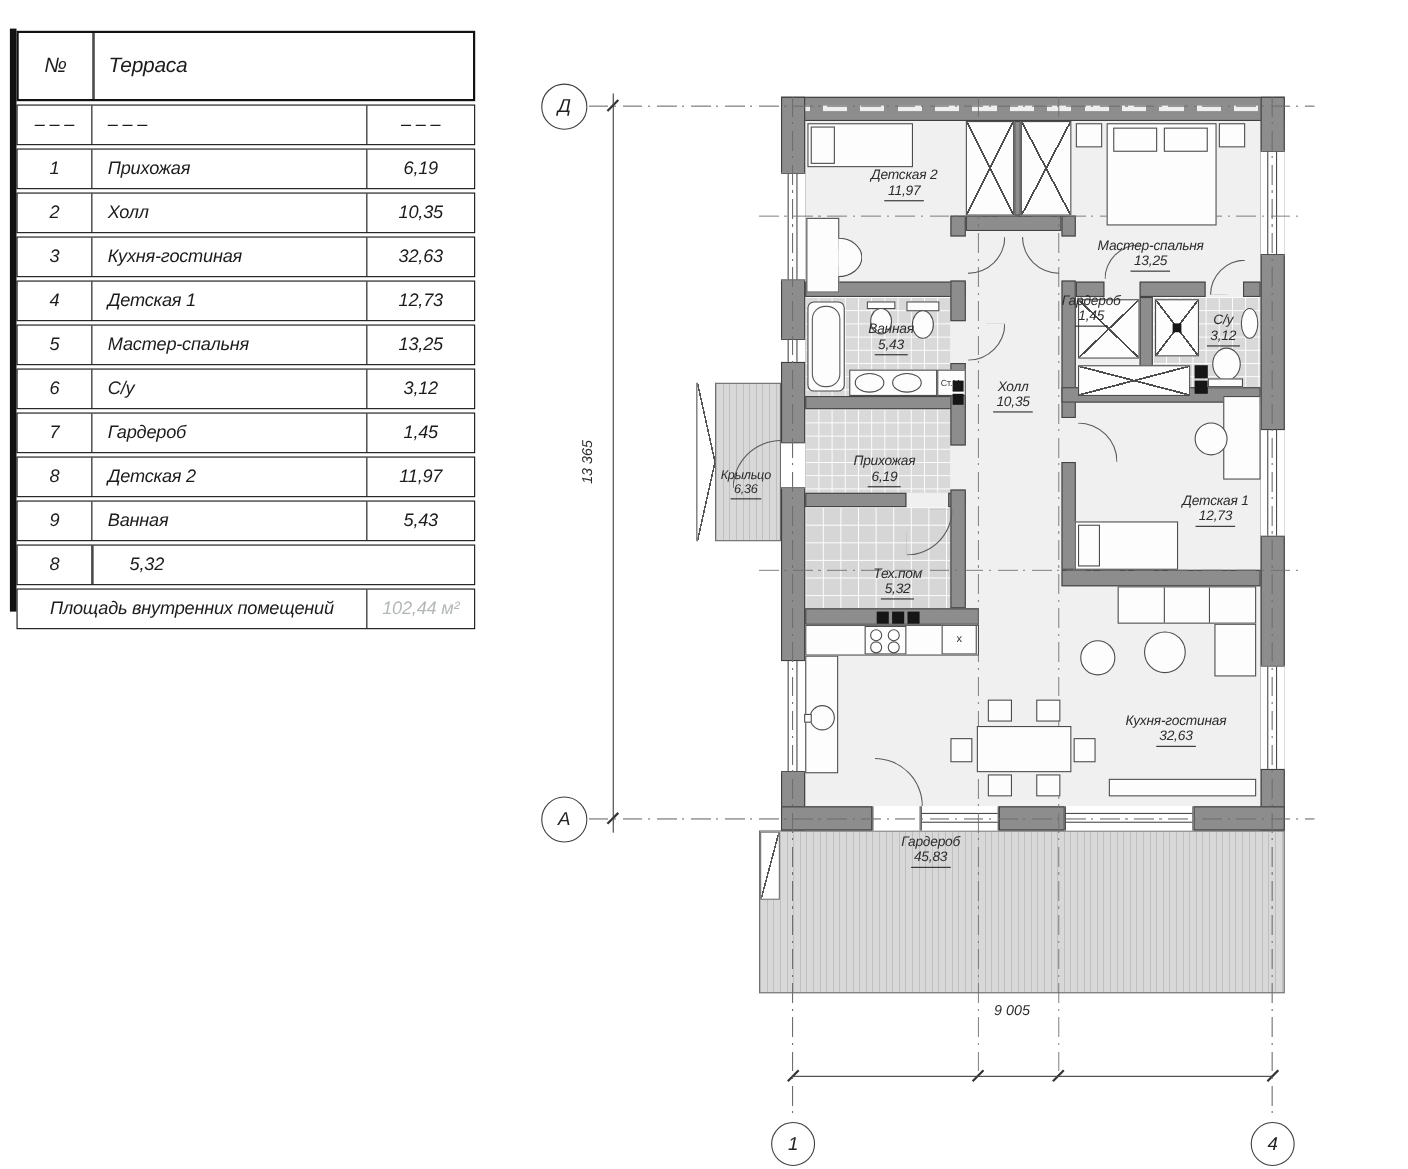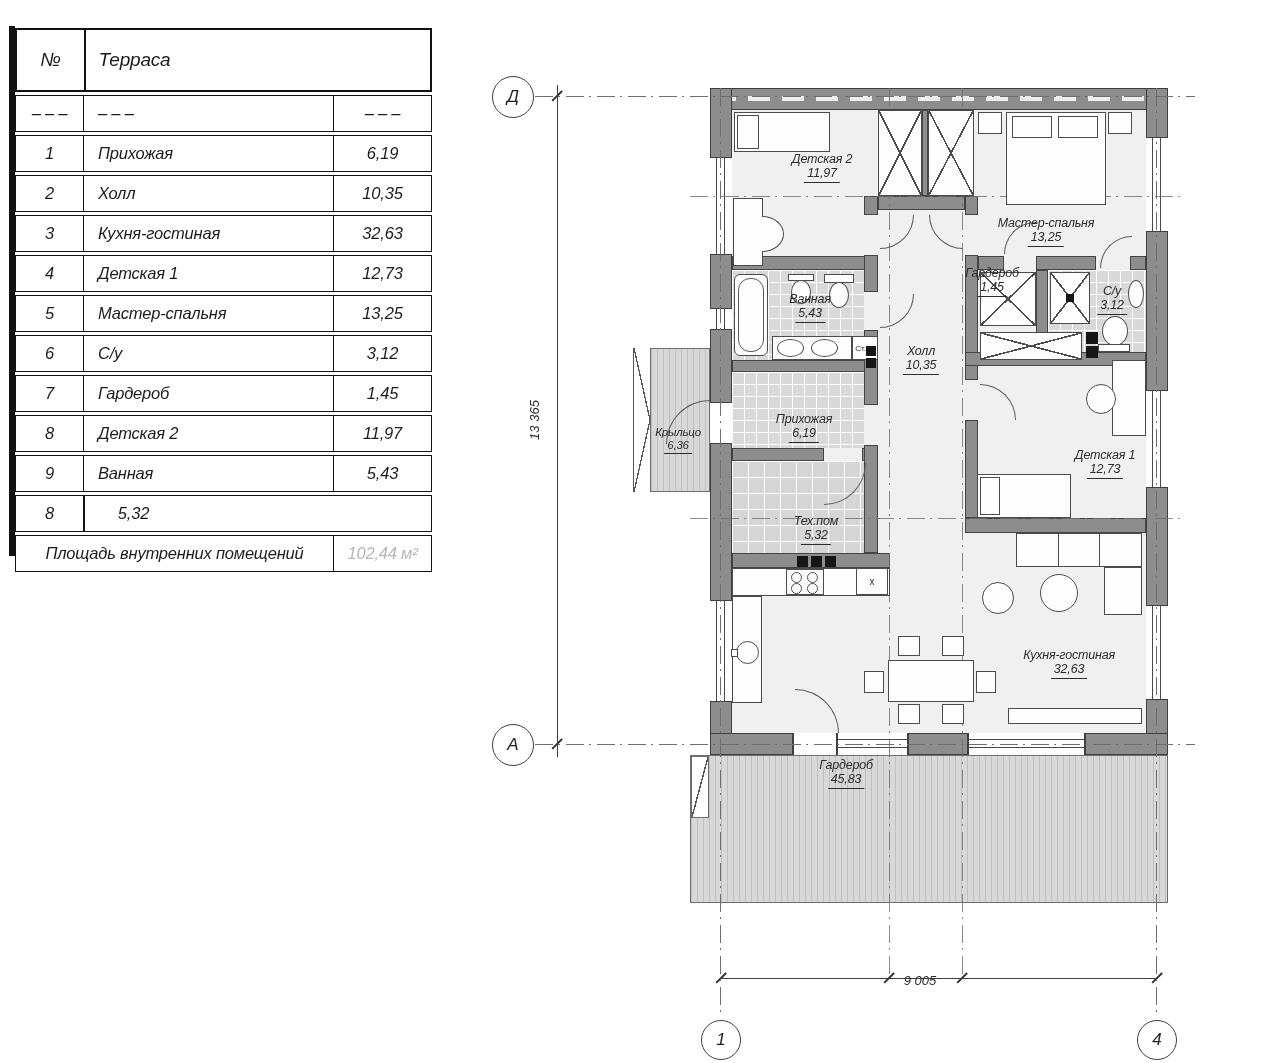--- a/index.html
+++ b/index.html
@@ -209,21 +209,21 @@
     <div class="abs dimline" style="left:557px;top:85px;width:1.3px;height:672px;z-index:6;"></div>
     <div class="tick" style="left:550px;top:95px;"></div>
     <div class="tick" style="left:550px;top:743px;"></div>
     <div class="dimtext" style="left:534px;top:420px;transform:translate(-50%,-50%) rotate(-90deg);">13 365</div>
 
     <div class="abs dimline" style="left:721px;top:978px;width:436px;height:1.3px;z-index:6;"></div>
     <div class="tick" style="left:714px;top:977px;"></div>
     <div class="tick" style="left:882px;top:977px;"></div>
     <div class="tick" style="left:955px;top:977px;"></div>
     <div class="tick" style="left:1150px;top:977px;"></div>
-    <div class="dimtext" style="left:920px;top:973px;transform:translateX(-50%);">9 005</div>
+    <div class="dimtext" style="left:920px;top:911px;transform:translateX(-50%);">9 005</div>
 
     <div class="abs axis-circle" style="left:492px;top:76px;width:42px;height:42px;z-index:7;">
         <span>Д</span>
       </div>
     <div class="abs axis-circle" style="left:492px;top:724px;width:42px;height:42px;z-index:7;">
         <span>А</span>
       </div>
     <div class="abs axis-circle" style="left:701px;top:1020px;width:40px;height:40px;z-index:7;">
         <span>1</span>
       </div>

